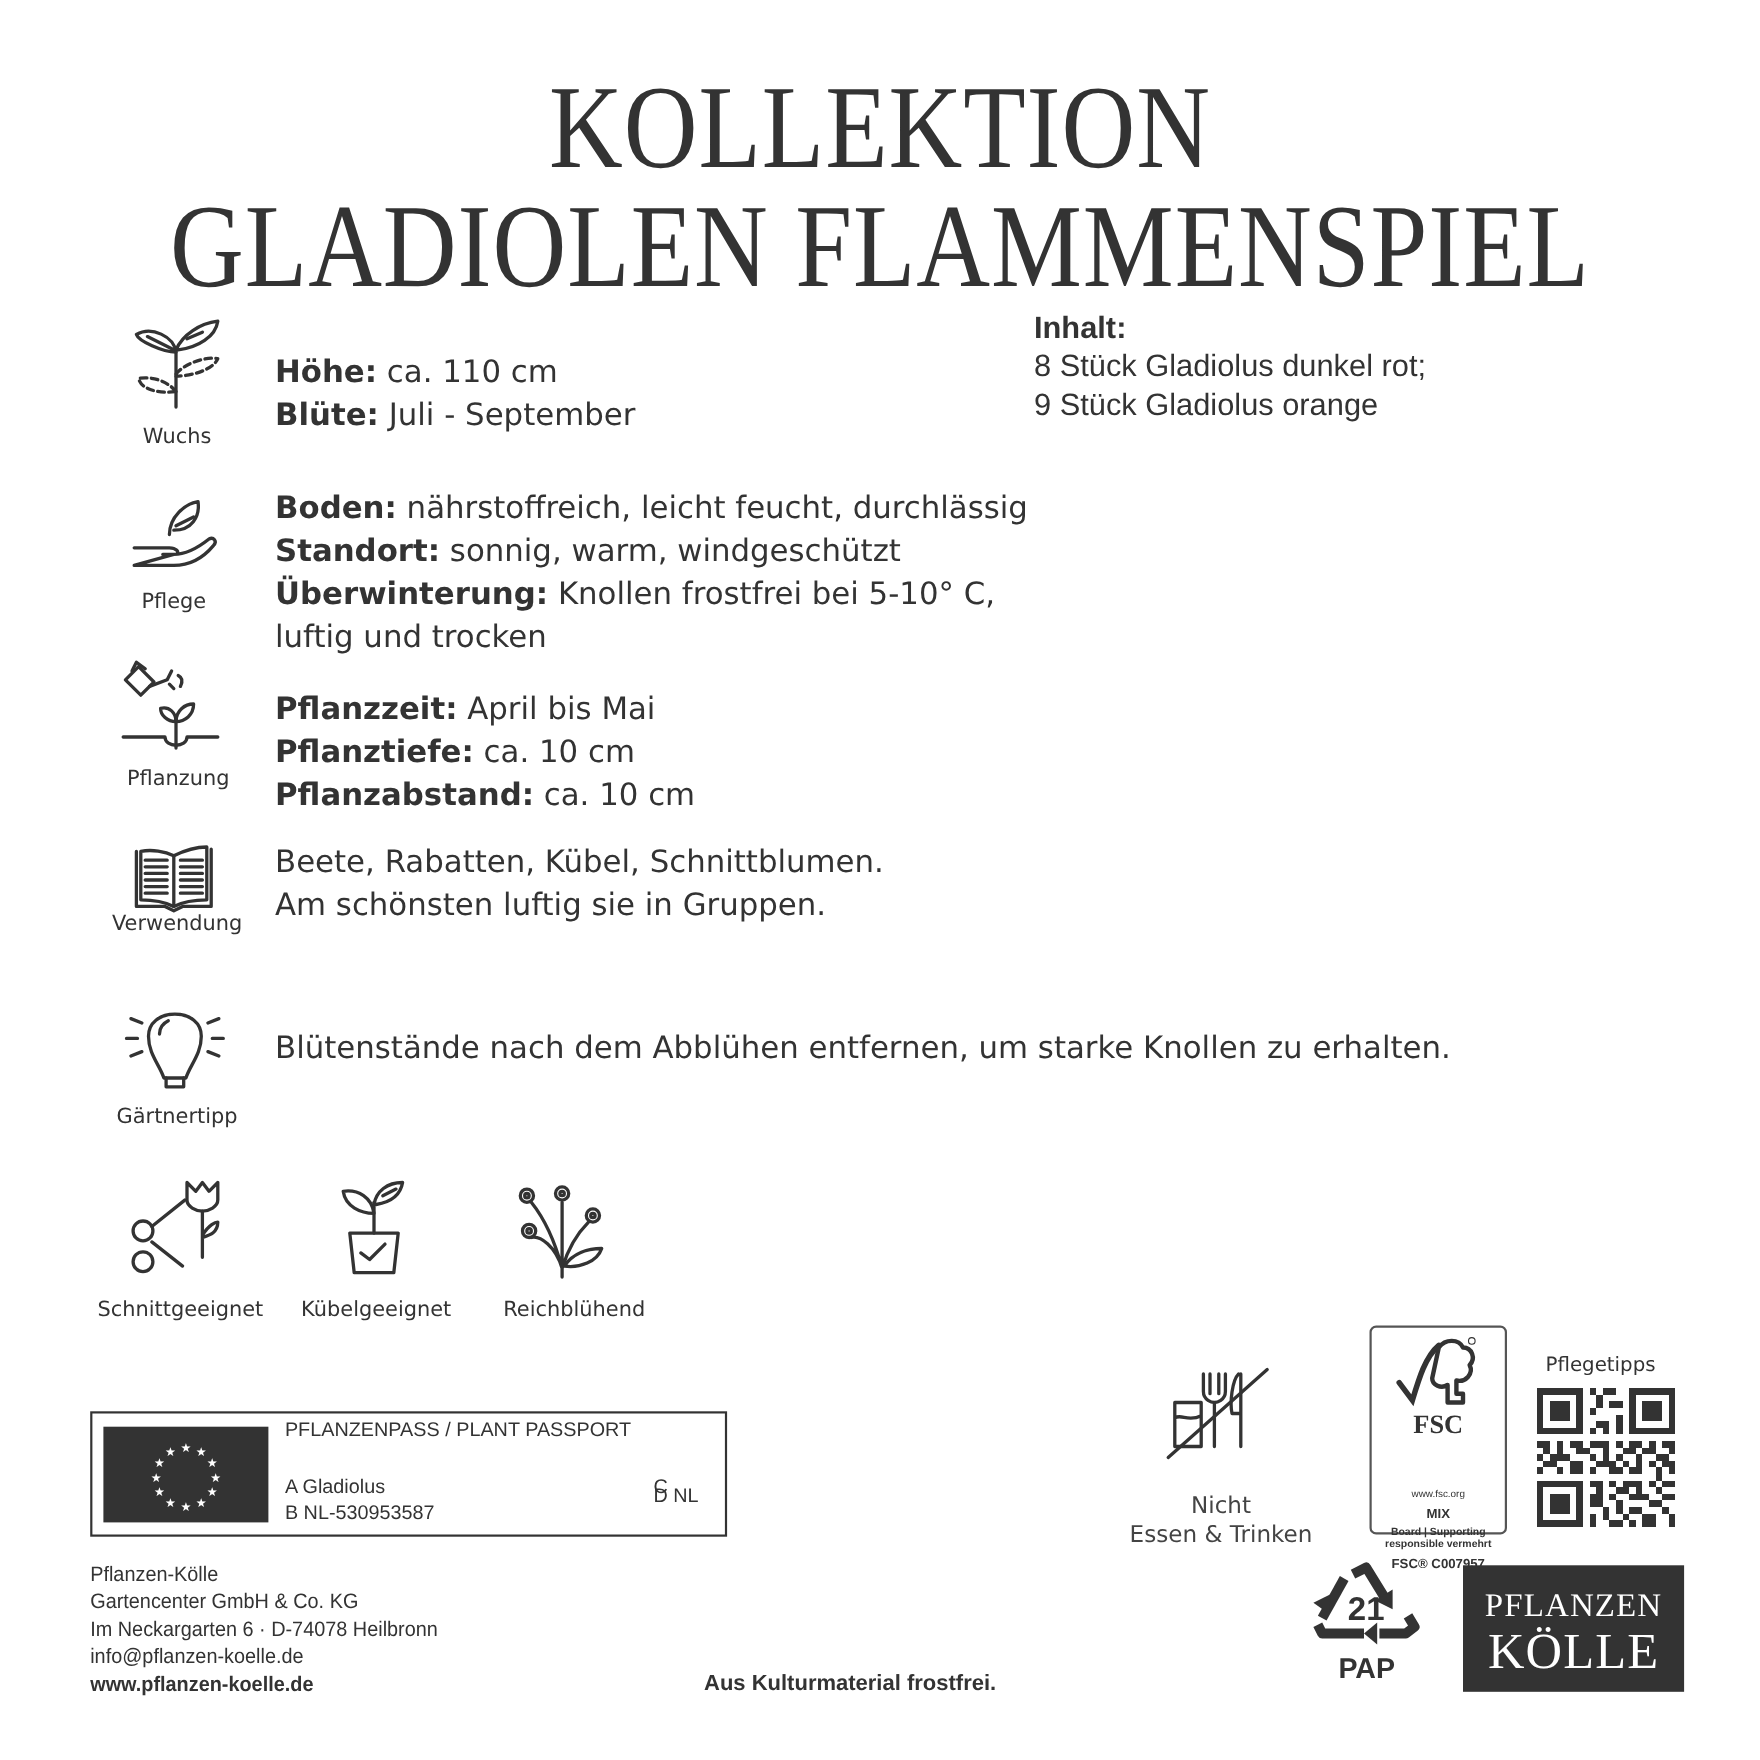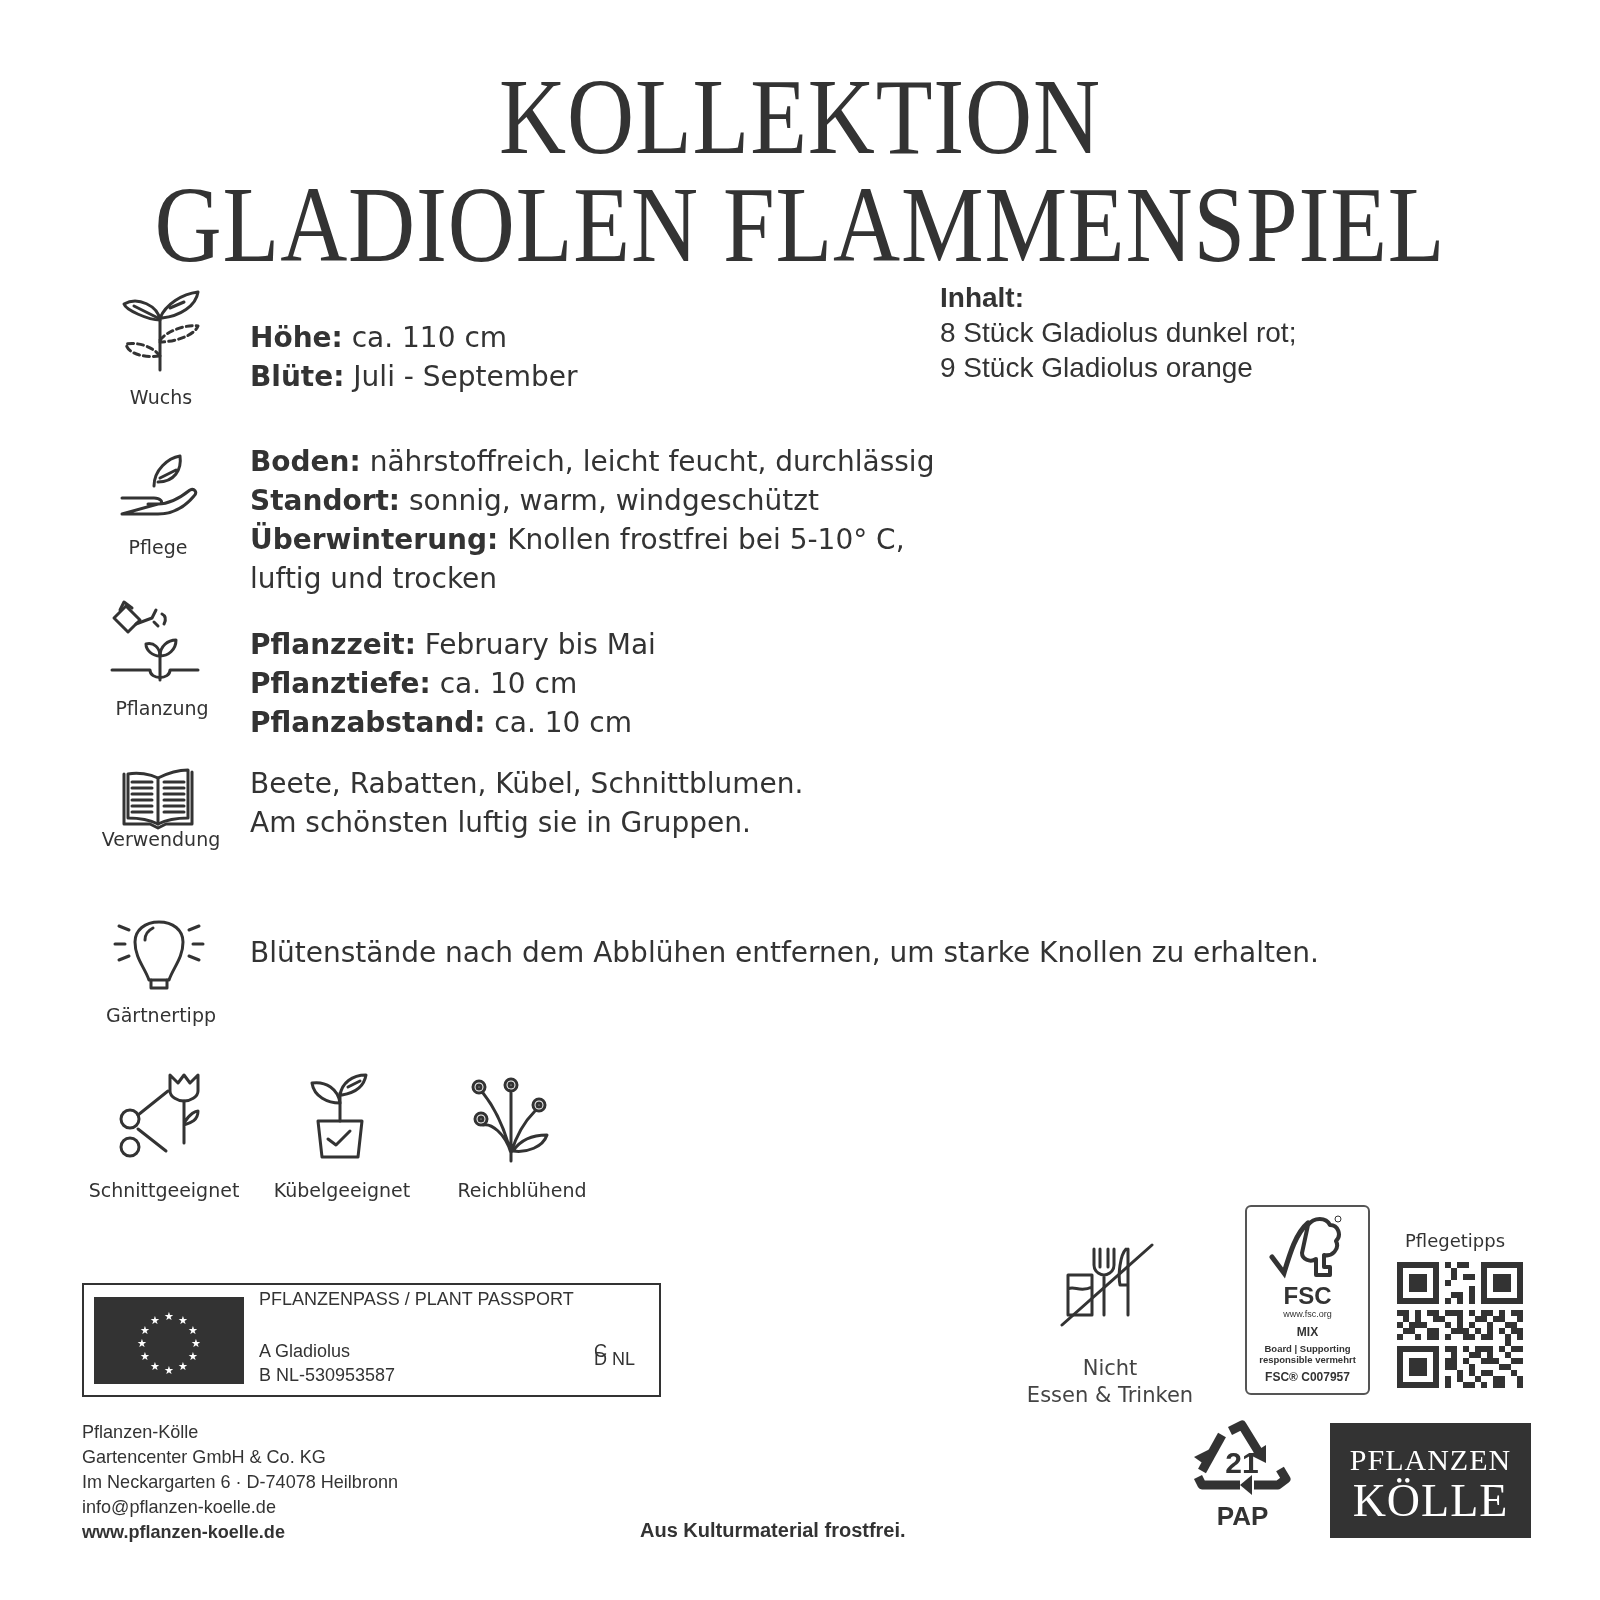--- a/index.html
+++ b/index.html
@@ -71,21 +71,21 @@
     <path class="ic" d="M24 24 L40 18 L44 10 M42 22 L46 26"></path>
     <path class="ic" d="M50 14 C54 16 54 20 52 24"></path>
     <path class="ic" d="M48 80 V52"></path>
     <path class="ic" d="M48 56 C40 56 34 50 34 44 C42 42 48 48 48 56"></path>
     <path class="ic" d="M48 56 C56 56 64 50 64 40 C56 40 48 46 48 56"></path>
     <path class="ic" d="M0 70 H38 C38 80 58 80 58 70 H86"></path>
   </svg>
 </div>
 <div class="icon-label" style="left:77px;top:697px;">Pflanzung</div>
 <div class="row-text" style="top:625px;">
-  <div><b>Pflanzzeit:</b><span> February bis Mai</span></div>
+  <div><b>Pflanzzeit:</b><span> April bis Mai</span></div>
   <div><b>Pflanztiefe:</b><span> ca. 10 cm</span></div>
   <div><b>Pflanzabstand:</b><span> ca. 10 cm</span></div>
 </div>
 
 <div class="abs" style="left:122px;top:770px;">
   <svg width="75" height="62" viewBox="0 0 75 62">
     <path class="ic" d="M2 4 V54 H28 L36 58 L44 54 H70 V2"></path>
     <path class="ic" d="M6 4 C16 2 28 4 36 8 C44 4 56 0 66 0 V48 C56 48 44 50 36 54 C28 50 16 48 6 48 Z"></path>
     <path class="ic" d="M36 8 V54"></path>
     <path class="ic" stroke-width="2" d="M10 12 H30 M10 18 H30 M10 24 H30 M10 30 H30 M10 36 H30 M10 42 H30 M42 12 H62 M42 18 H62 M42 24 H62 M42 30 H62 M42 36 H62 M42 42 H62"></path>
@@ -201,22 +201,22 @@
 </div>
 
 <div class="fsc">
   <div style="height:78px;">
     <svg width="80" height="75" viewBox="0 0 80 75" style="margin-top:6px;">
       <path d="M4 44 L16 60 C22 40 28 20 40 10" stroke="#333" stroke-width="5" fill="none" stroke-linecap="round"></path>
       <path d="M40 12 C46 4 58 4 62 12 C70 12 74 22 68 28 C72 36 64 44 56 42 V54 H62 V62 H48 V46 C42 50 34 46 34 40 Z" stroke="#333" stroke-width="4" fill="none" stroke-linejoin="round"></path>
       <circle cx="70" cy="6" r="3" stroke="#333" stroke-width="1" fill="none"></circle>
     </svg>
   </div>
-  <div style="font-family:Liberation Sans, sans-serif;font-weight:700;font-size:24px;line-height:22px;">FSC</div>
-  <div style="font-size:9px;line-height:14px;">www.fsc.org</div>
+  <div style="font-family:Liberation Serif, serif;font-weight:700;font-size:24px;line-height:22px;">FSC</div>
+  <div style="font-size:9px;line-height:14px;margin-top:44px;">www.fsc.org</div>
   <div style="font-size:12px;font-weight:700;line-height:22px;">MIX</div>
   <div style="font-size:9.5px;font-weight:700;line-height:11px;">Board | Supporting</div>
   <div style="font-size:9.5px;font-weight:700;line-height:11px;">responsible vermehrt</div>
   <div style="font-size:12px;font-weight:700;line-height:24px;">FSC® C007957</div>
 </div>
 
 <div class="abs" style="left:1395px;top:1230px;width:120px;text-align:center;font-size:18px;color:#333;">Pflegetipps</div>
 <div class="abs" style="left:1397px;top:1262px;width:126px;height:126px;">
   <svg width="126" height="126" viewBox="0 0 21 21" shape-rendering="crispEdges">
     <rect width="21" height="21" fill="#fff"></rect>

